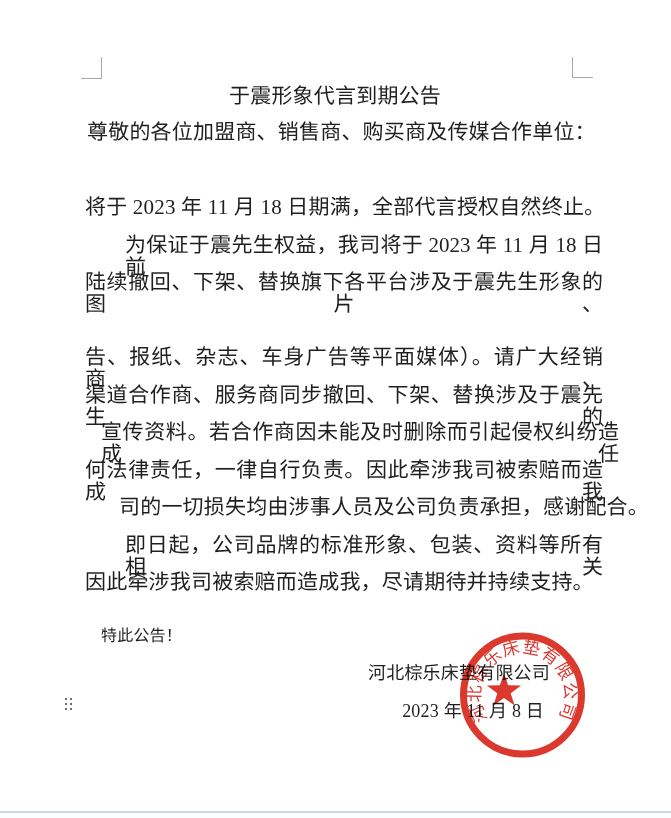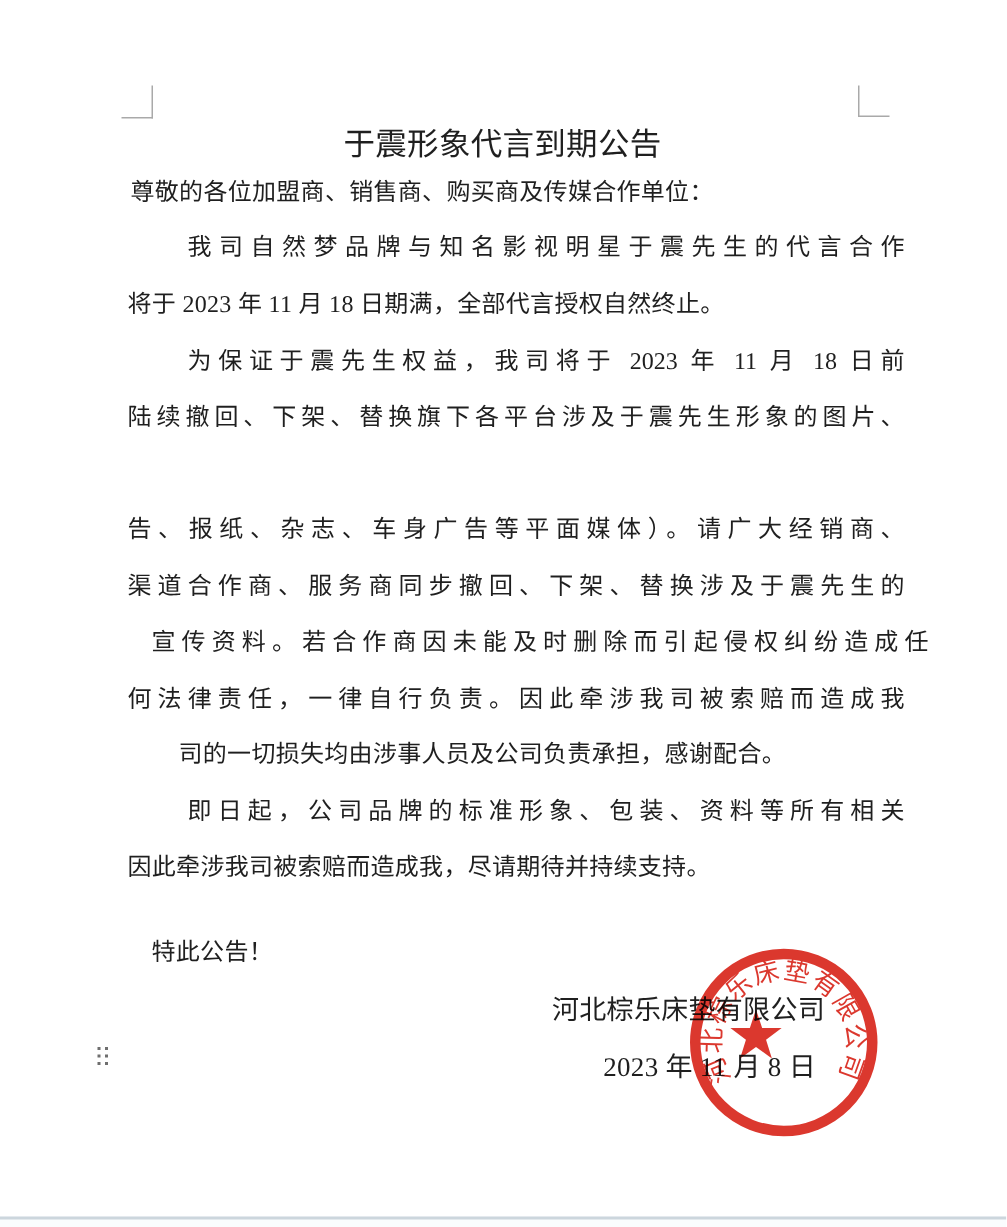--- a/index.html
+++ b/index.html
@@ -6,21 +6,21 @@
   .page{
     position:relative;
     width:671px;height:818px;
     background:#ffffff;
     overflow:hidden;
     font-family:"Liberation Serif","DejaVu Serif",serif;
     color:#1f1f1f;
   }
   .line{
     position:absolute;
-    font-size:16px;
+    font-size:21px;
     line-height:1.05;
     white-space:nowrap;
     letter-spacing:0.2px;
   }
   .j{
     white-space:normal;
     text-align:justify;
     text-align-last:justify;
     letter-spacing:0;
   }
@@ -65,21 +65,20 @@
 
 <div class="page">
 
   <div class="mark mark-tl"></div>
   <div class="mark mark-tr"></div>
 
   <div class="line title" style="left:87px;top:85px;width:496px;">于震形象代言到期公告</div>
 
   <div class="line" style="left:87px;top:121px;">尊敬的各位加盟商、销售商、购买商及传媒合作单位：</div>
 
-  <div class="line j" style="left:125px;top:158px;width:478px;">我司自然梦品牌与知名影视明星于震先生的代言合作</div>
   <div class="line" style="left:85px;top:196px;">将于 2023 年 11 月 18 日期满，全部代言授权自然终止。</div>
 
   <div class="line j" style="left:125px;top:234px;width:478px;">为保证于震先生权益，我司将于 2023 年 11 月 18 日前</div>
   <div class="line j" style="left:85px;top:271px;width:518px;">陆续撤回、下架、替换旗下各平台涉及于震先生形象的图片、</div>
   <div class="line j" style="left:85px;top:346px;width:518px;">告、报纸、杂志、车身广告等平面媒体）。请广大经销商、</div>
   <div class="line j" style="left:85px;top:384px;width:518px;">渠道合作商、服务商同步撤回、下架、替换涉及于震先生的</div>
   <div class="line j" style="left:85px;top:421px;width:518px;margin-left:16px;">宣传资料。若合作商因未能及时删除而引起侵权纠纷造成任</div>
   <div class="line j" style="left:85px;top:459px;width:518px;">何法律责任，一律自行负责。因此牵涉我司被索赔而造成我</div>
   <div class="line" style="left:85px;top:496px;margin-left:34px;">司的一切损失均由涉事人员及公司负责承担，感谢配合。</div>
 

